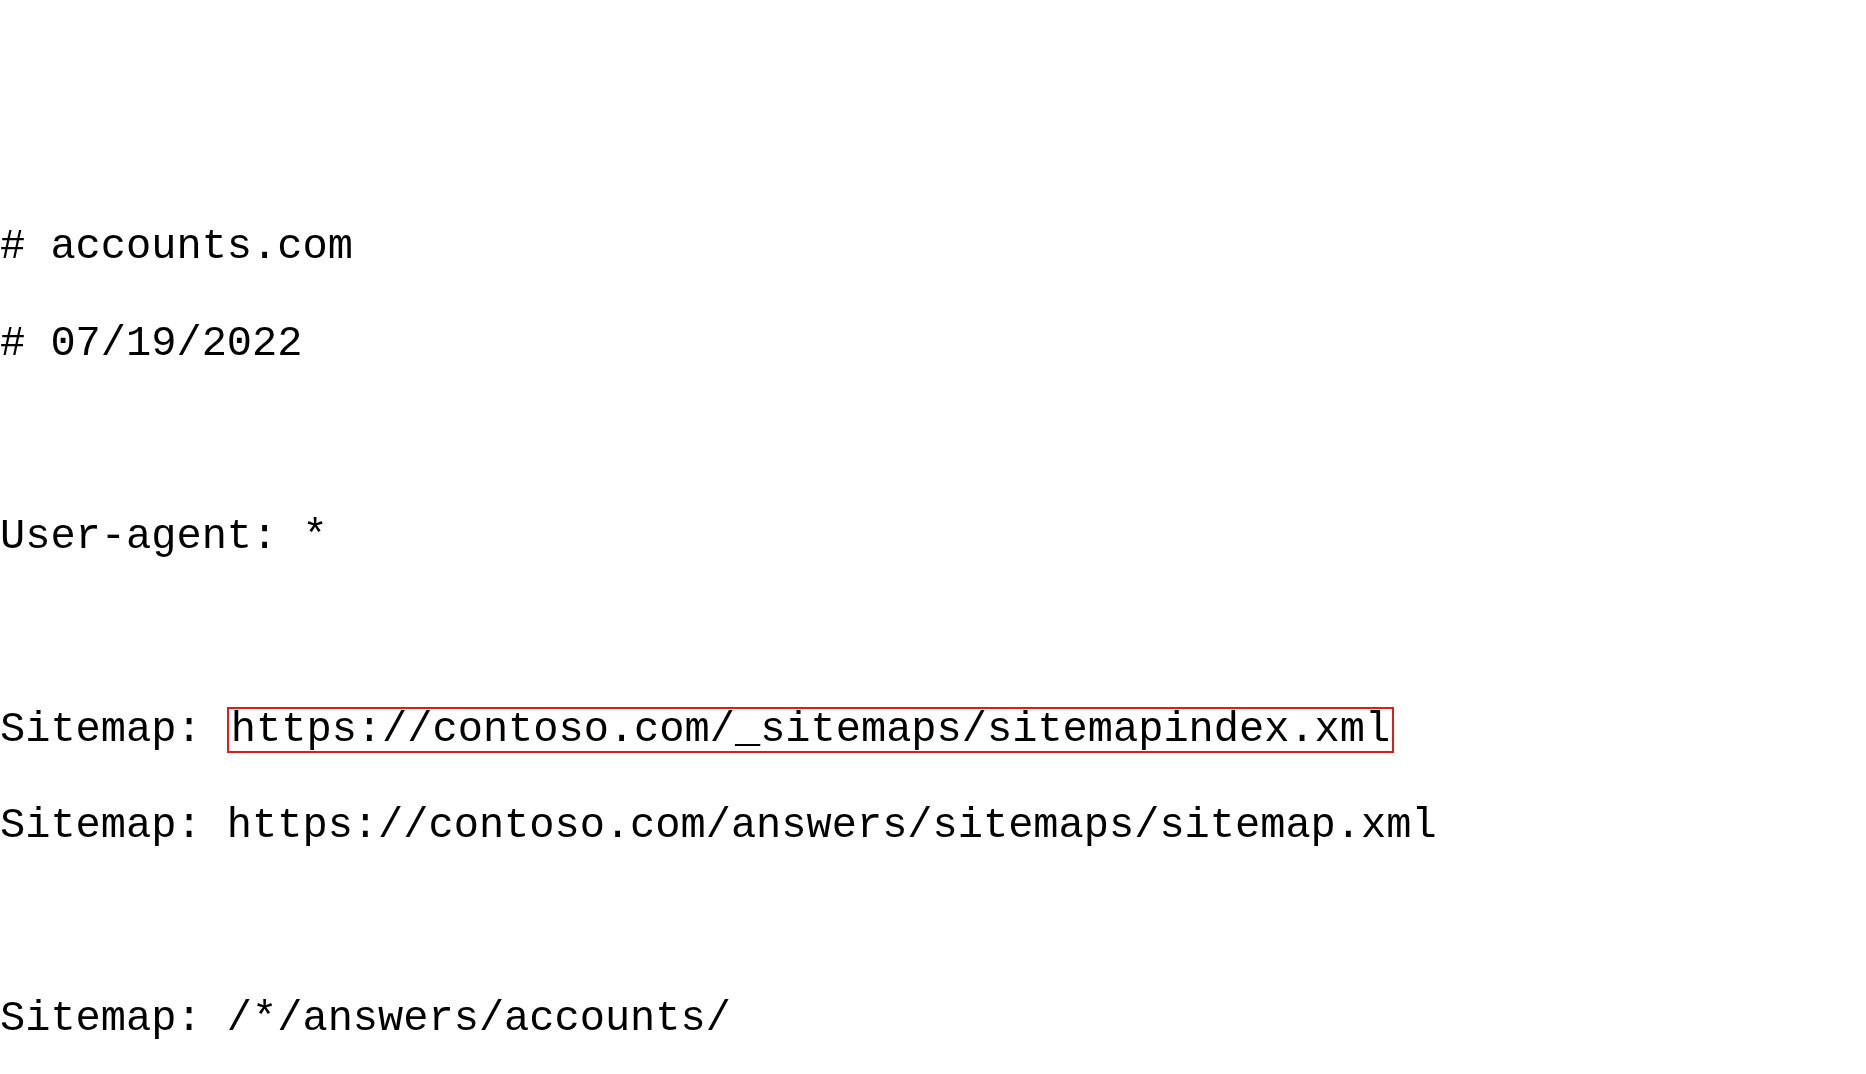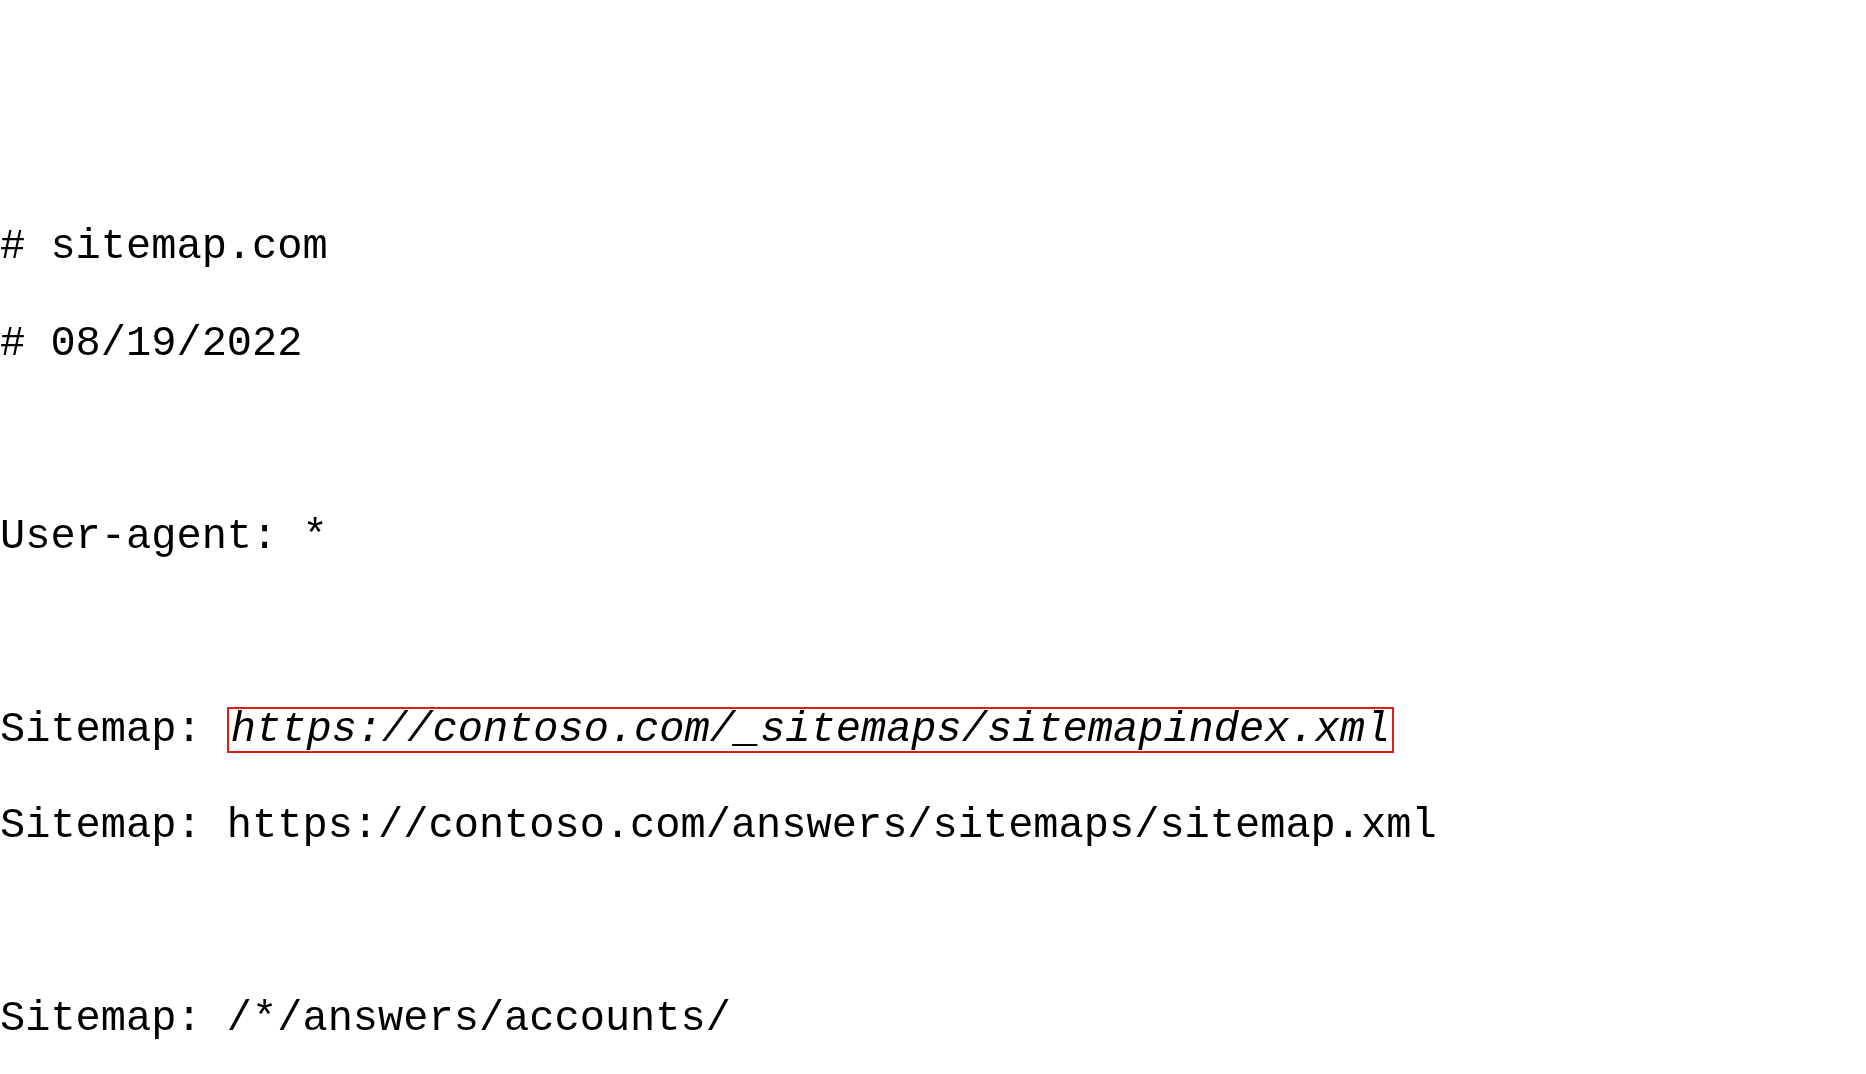--- a/index.html
+++ b/index.html
@@ -17,33 +17,32 @@
       white-space: pre;
     }
     .line {
       display: block;
     }
     .highlight {
       border: 2px solid #d9201a;
       padding: 0 2px;
       display: inline-block;
       line-height: 1.0;
-      font-style: italic;
     }
     .blank {
       height: 48px;
     }
   </style>
 </head>
 <body>
 
 
 
-<div class="line"># sitemap.com</div>
-<div class="line"># 08/19/2022</div>
+<div class="line"># accounts.com</div>
+<div class="line"># 07/19/2022</div>
 <div class="blank"></div>
 <div class="line">User-agent: *</div>
 <div class="blank"></div>
 <div class="line"><span>Sitemap: </span><span class="highlight">https://contoso.com/_sitemaps/sitemapindex.xml</span></div>
 <div class="line">Sitemap: https://contoso.com/answers/sitemaps/sitemap.xml</div>
 <div class="blank"></div>
 <div class="line">Sitemap: /*/answers/accounts/</div>
 
 
 

